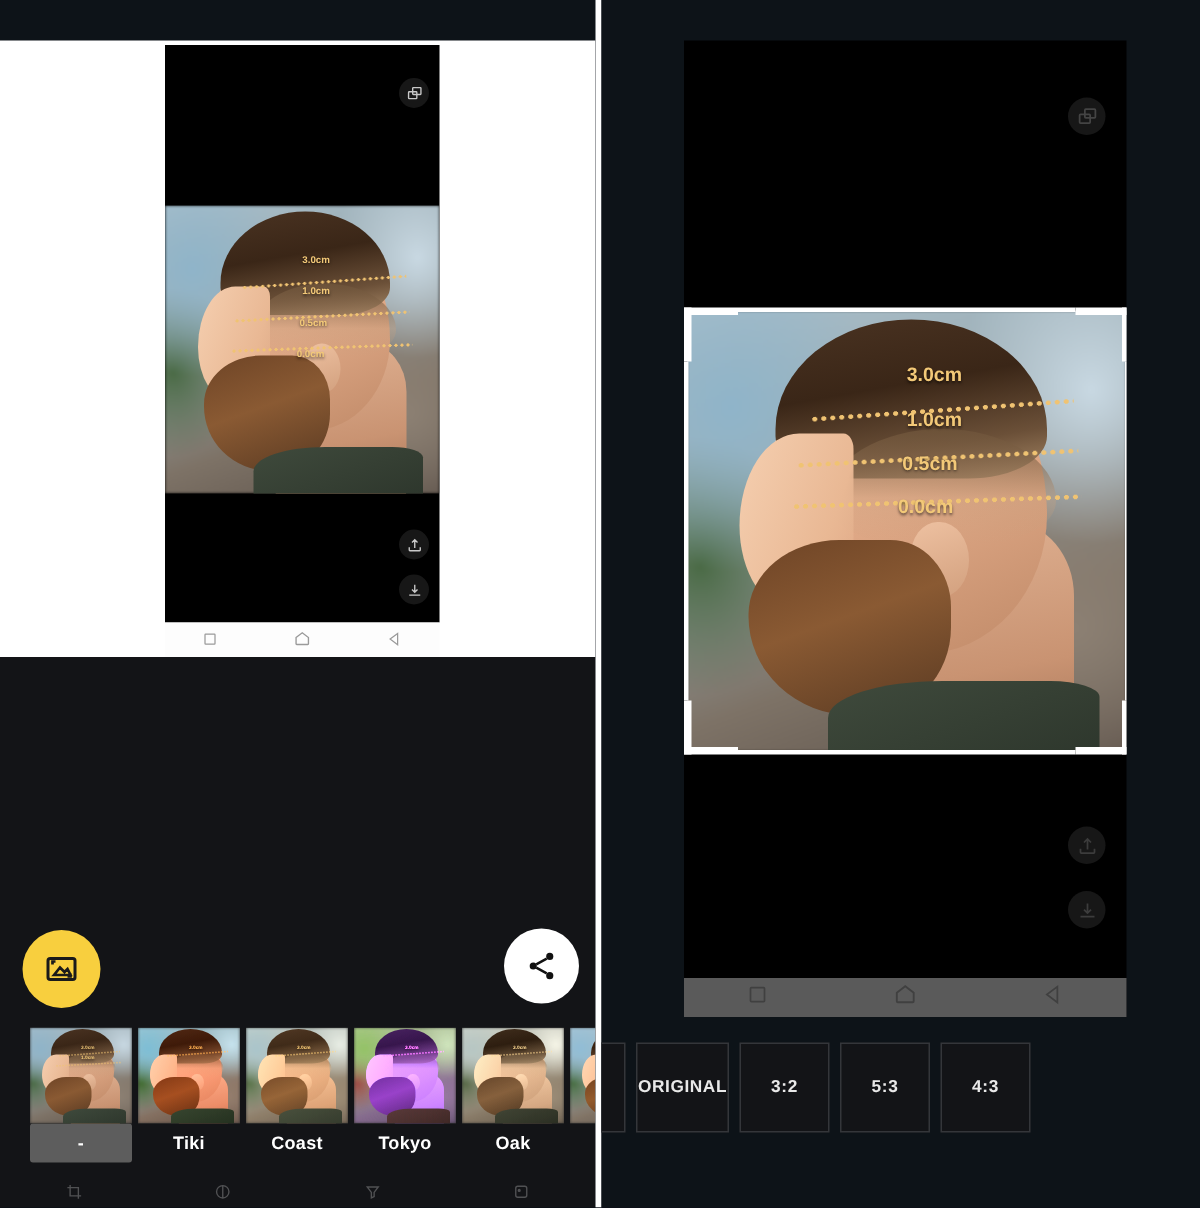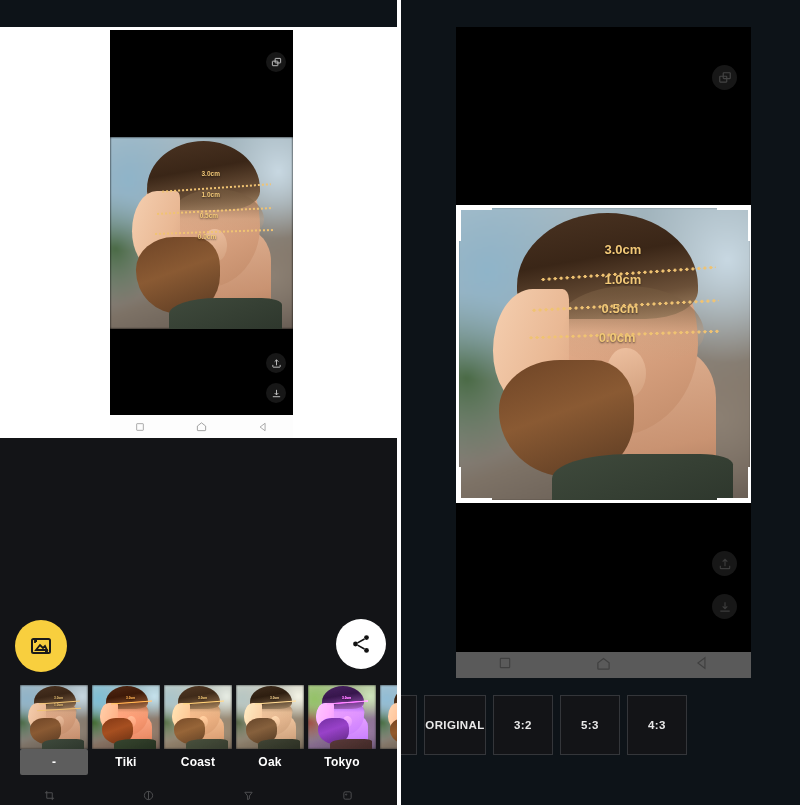--- a/index.html
+++ b/index.html
@@ -342,58 +342,58 @@
               <div class="dotline" style="left:28%;top:26%;width:60%;transform:rotate(-4deg);"></div>
               <span class="cm-label" style="left:50%;top:17%;">3.0cm</span>
             </div>
           </div>
         </div>
         <div class="filter-label">Coast</div>
       </div>
 
       <div class="filter-item">
         <div class="filter-thumb photo-thumb">
+          <div class="ph" style="filter:hue-rotate(250deg) saturate(1.8) contrast(1.1);">
+            <div class="bg"></div>
+              <div class="neck"></div>
+              <div class="head"></div>
+            <div class="hair"></div>
+              <div class="fade"></div>
+              <div class="face-edge"></div>
+            <div class="ear"></div>
+              <div class="beard"></div>
+              <div class="shirt"></div>
+            <div class="lines">
+              <div class="dotline" style="left:28%;top:26%;width:60%;transform:rotate(-4deg);"></div>
+              <span class="cm-label" style="left:50%;top:17%;">3.0cm</span>
+            </div>
+          </div>
+        </div>
+        <div class="filter-label">Tokyo</div>
+      </div>
+
+      <div class="filter-item">
+        <div class="filter-thumb photo-thumb">
           <div class="ph" style="filter:sepia(.35) contrast(1.15) saturate(.9);">
             <div class="bg"></div>
               <div class="neck"></div>
               <div class="head"></div>
             <div class="hair"></div>
               <div class="fade"></div>
               <div class="face-edge"></div>
             <div class="ear"></div>
               <div class="beard"></div>
               <div class="shirt"></div>
             <div class="lines">
               <div class="dotline" style="left:28%;top:26%;width:60%;transform:rotate(-4deg);"></div>
               <span class="cm-label" style="left:50%;top:17%;">3.0cm</span>
             </div>
           </div>
         </div>
         <div class="filter-label">Oak</div>
-      </div>
-
-      <div class="filter-item">
-        <div class="filter-thumb photo-thumb">
-          <div class="ph" style="filter:hue-rotate(250deg) saturate(1.8) contrast(1.1);">
-            <div class="bg"></div>
-              <div class="neck"></div>
-              <div class="head"></div>
-            <div class="hair"></div>
-              <div class="fade"></div>
-              <div class="face-edge"></div>
-            <div class="ear"></div>
-              <div class="beard"></div>
-              <div class="shirt"></div>
-            <div class="lines">
-              <div class="dotline" style="left:28%;top:26%;width:60%;transform:rotate(-4deg);"></div>
-              <span class="cm-label" style="left:50%;top:17%;">3.0cm</span>
-            </div>
-          </div>
-        </div>
-        <div class="filter-label">Tokyo</div>
       </div>
 
       <div class="filter-item">
         <div class="filter-thumb photo-thumb">
           <div class="ph" style="filter:saturate(1.1) contrast(1.05) brightness(1.03);">
             <div class="bg"></div>
               <div class="head"></div>
             <div class="hair"></div>
               <div class="face-edge"></div>
             <div class="beard"></div>

